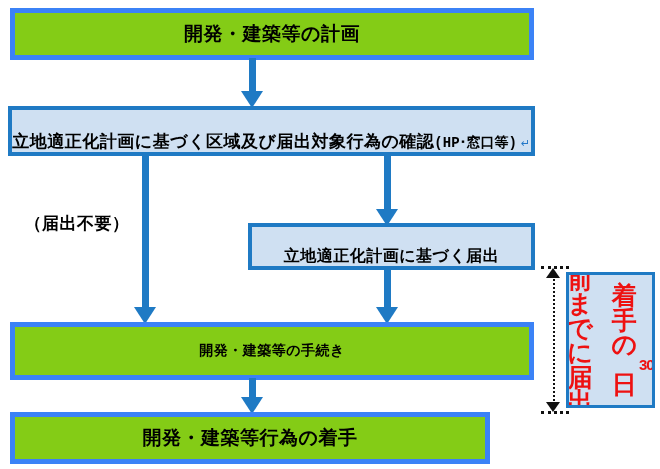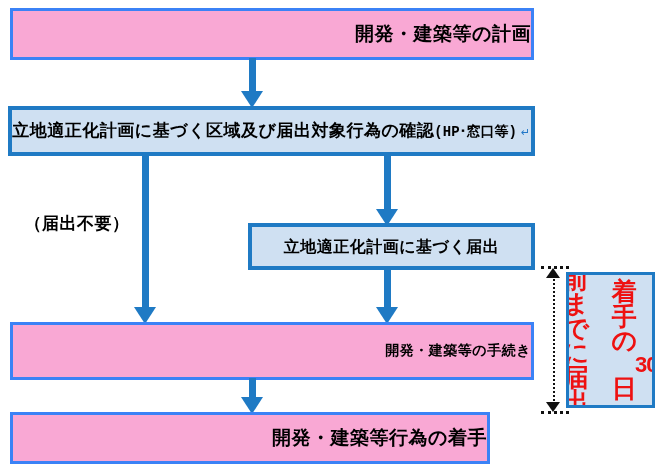--- a/index.html
+++ b/index.html
@@ -25,27 +25,27 @@
     display: flex;
     align-items: center;
     justify-content: center;
     color: #000000;
     font-weight: bold;
     letter-spacing: 0.5px;
     text-align: center;
     line-height: 1.25;
   }
   .box-plain {
-    background: #f9a8d4;
-    border: 3px solid #3b82f6;
-    justify-content: flex-end;
+    background: #84cc16;
+    border: 5px solid #3b82f6;
   }
   .box-fill {
     background: #cfe0f2;
     border: 4px solid #1f7ac4;
+    align-items: flex-end;
   }
 
   
   #box-plan        { left: 10px;  top: 8px;   width: 524px; height: 52px;  font-size: 19px; }
   #box-confirm     { left: 8px;   top: 106px; width: 527px; height: 50px;  font-size: 17px; }
   #box-notify      { left: 248px; top: 223px; width: 287px; height: 47px;  font-size: 16px; }
   #box-procedure   { left: 10px;  top: 322px; width: 524px; height: 58px;  font-size: 14px; }
   #box-start       { left: 10px;  top: 412px; width: 480px; height: 52px;  font-size: 19px; }
 
   .small-note {
@@ -174,21 +174,21 @@
     align-items: center;
     justify-content: flex-start;
     color: #ee1111;
     font-weight: bold;
     font-size: 25px;
     line-height: 0.98;
     letter-spacing: 0;
   }
   .vcol span { display: block; }
   .vcol .tcy {
-    font-size: 22px;
+    font-size: 15px;
     letter-spacing: -1px;
     line-height: 1.05;
     margin-left: 44px;
   }
 </style>
 </head>
 <body>
 
 <div id="canvas">
 

